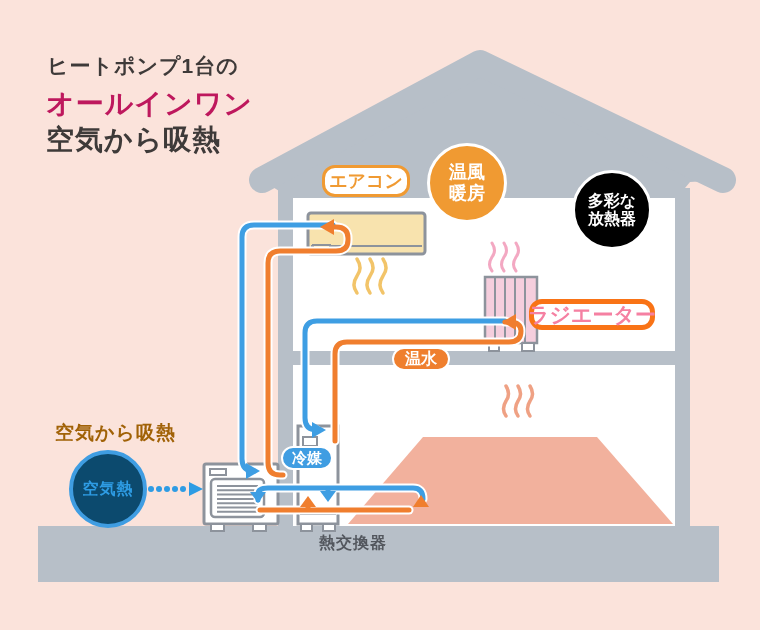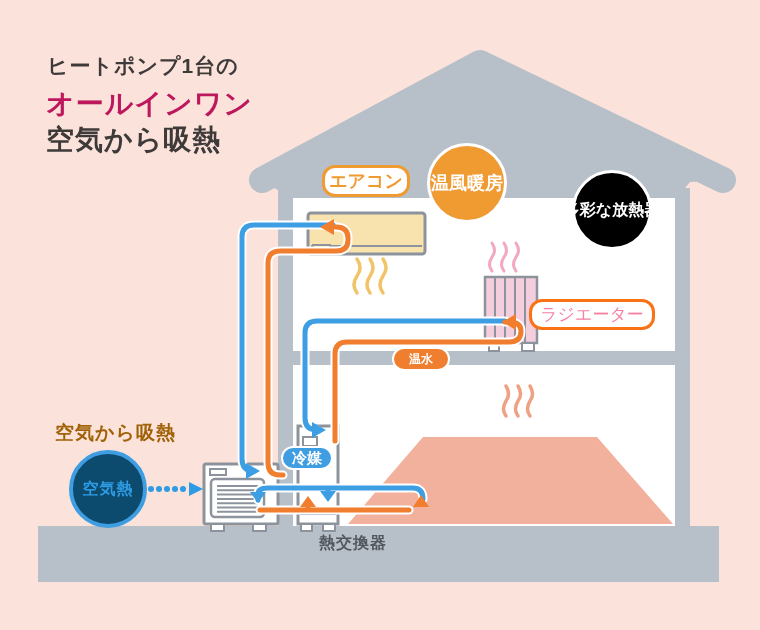--- a/index.html
+++ b/index.html
@@ -9,30 +9,30 @@
     overflow:hidden;
   }
   .stage{position:relative;width:760px;height:630px;}
   .stage svg{position:absolute;left:0;top:0;}
   .lbl{position:absolute;white-space:nowrap;}
   .title1{left:47px;top:52px;font-size:21px;font-weight:600;color:#3E3A39;letter-spacing:1px;}
   .title2{left:46px;top:85px;font-size:28px;font-weight:800;color:#be185d;letter-spacing:1px;}
   .title3{left:46px;top:121px;font-size:28px;font-weight:800;color:#3E3A39;letter-spacing:1px;}
   .tagbox{display:flex;align-items:center;justify-content:center;background:#fff;border-radius:13px;box-sizing:border-box;}
   .aircon-box{left:322px;top:165px;width:88px;height:32px;border:3px solid #F09A32;color:#F09A32;font-size:18px;font-weight:800;}
-  .radiator-box{left:529px;top:299px;width:126px;height:31px;border:3px solid #f97316;color:#F580A2;font-size:17px;font-weight:400;}
-  .bubble{display:flex;flex-direction:row;align-items:center;justify-content:center;
+  .radiator-box{left:529px;top:299px;width:126px;height:31px;border:5px solid #f97316;color:#F580A2;font-size:21px;font-weight:700;}
+  .bubble{display:flex;flex-direction:column;align-items:center;justify-content:center;
     border-radius:50%;border:3px solid #fff;color:#fff;font-weight:800;text-align:center;box-sizing:border-box;line-height:1.15;}
   .warmair{left:427px;top:143px;width:80px;height:80px;background:#F09A32;font-size:18px;}
   .various{left:572px;top:170px;width:80px;height:80px;background:#000000;font-size:16px;}
   .floorheat{left:476px;top:430px;width:80px;height:80px;background:#EB4560;font-size:18px;}
   .airheat{left:69px;top:450px;width:78px;height:78px;background:#0c4a6e;border:4px solid #3F9DE2;color:#2E9CE4;font-size:16px;letter-spacing:1px;}
   .pill{display:flex;align-items:center;justify-content:center;color:#fff;font-weight:800;
     border:2px solid #fff;border-radius:14px;box-sizing:border-box;}
-  .hotwater{left:392px;top:347px;width:58px;height:24px;background:#EF7F2E;font-size:12px;}
+  .hotwater{left:392px;top:347px;width:58px;height:24px;background:#EF7F2E;font-size:16px;}
   .refrigerant{left:281px;top:446px;width:52px;height:24px;background:#3F9DE2;font-size:15px;}
   .absorb{left:55px;top:420px;font-size:19px;font-weight:800;color:#a16207;letter-spacing:1px;}
   .groundlbl{font-size:16px;font-weight:700;color:#53575E;letter-spacing:1px;}
   .hp-lbl{left:184px;top:533px;width:116px;text-align:center;line-height:1.2;}
   .hx-lbl{left:319px;top:533px;}
 </style>
 </head>
 <body>
 
 <div class="stage">

